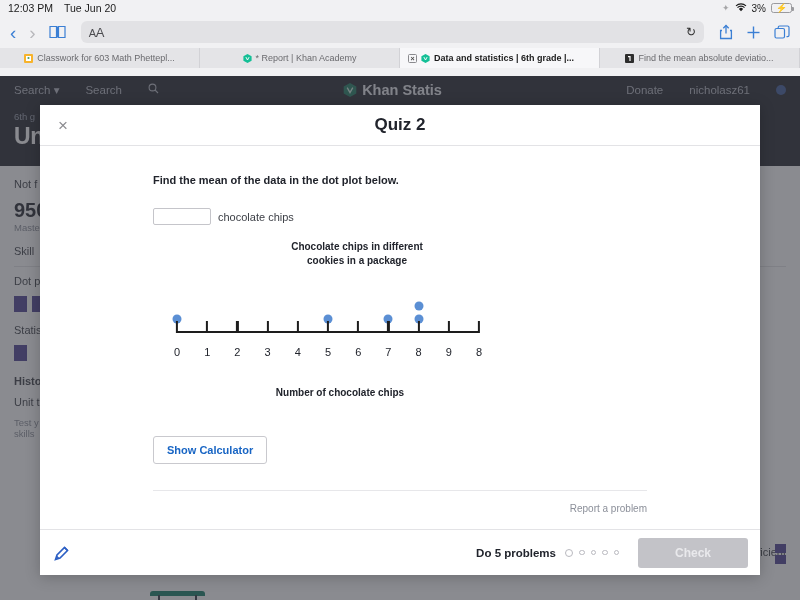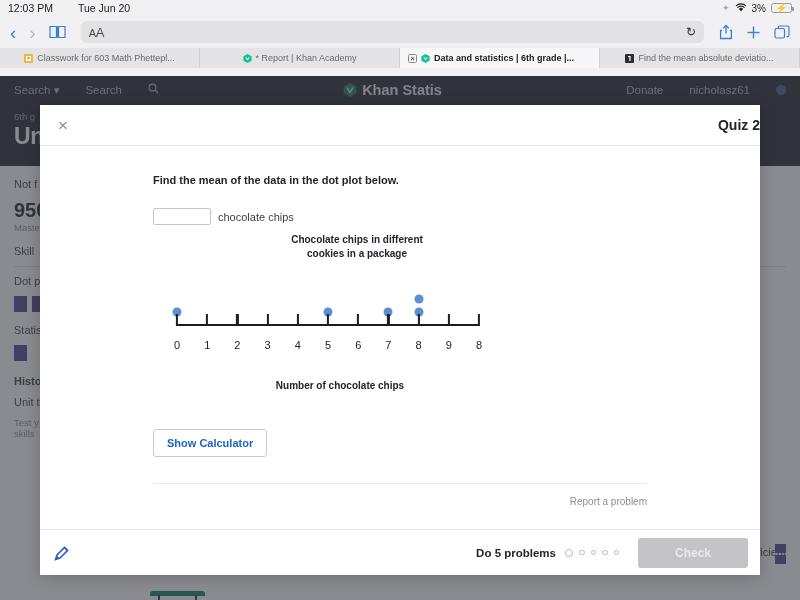--- a/index.html
+++ b/index.html
@@ -11,21 +11,21 @@
   }
 
   
   .statusbar {
     height:16px; width:100%;
     display:flex; align-items:center;
     padding:0 8px;
     font-size:10.5px; color:#1b1b1b;
     background:#f1f1f3;
   }
-  .sb-left { display:flex; gap:25px; align-items:flex-end; }
+  .sb-left { display:flex; gap:11px; align-items:flex-end; }
   .sb-spacer { flex:1; }
   .sb-right { display:flex; gap:5px; align-items:center; font-size:10px; }
   .ico-bt { opacity:.35; font-size:9px; }
   .wifi-ico { display:inline-block; }
   .battery {
     width:21px; height:10px; border:1.2px solid #9a9a9e; border-radius:2.5px;
     position:relative; display:inline-block;
   }
   .battery::after {
     content:''; position:absolute; right:-3px; top:3px;
@@ -123,42 +123,42 @@
   }
   .modal-head {
     height:41px; border-bottom:1px solid #e3e3e6;
     display:flex; align-items:center; position:relative; flex:0 0 auto;
   }
   .modal-close {
     position:absolute; left:18px; font-size:17px; color:#8c8c90; line-height:1;
     cursor:pointer; font-weight:300;
   }
   .modal-title {
-    flex:1; text-align:right; font-size:14px; font-weight:bold; color:#21242c;
+    flex:1; text-align:center; font-size:17px; font-weight:bold; color:#21242c;
   }
   .modal-scroll { flex:1; overflow:hidden; position:relative; }
   .need-row {
     text-align:center; font-size:10.5px; color:#7b7f88;
     padding:16px 0 0; display:flex; justify-content:center;
     align-items:center; gap:4px;
   }
   .calc-ico { font-size:11px; }
   .calc-word { color:#3b3e45; }
 
   .q-wrap { padding:28px 0 0 113px; }
   .q-prompt { font-size:11px; font-weight:bold; color:#21242c; }
   .ans-row { display:flex; align-items:center; gap:7px; margin-top:22px; }
   .ans-input {
     width:58px; height:17px; border:1px solid #c5c5ca; border-radius:2px;
     background:#fff;
   }
   .ans-label { font-size:11px; color:#3b3e45; }
 
   
-  .plot { margin-top:8px; width:350px; position:relative; }
+  .plot { margin-top:15px; width:350px; position:relative; }
   .plot-title {
     font-size:10px; font-weight:bold; color:#21242c; line-height:1.35;
     text-align:center; padding-left:58px;
   }
   .plot-canvas { position:relative; height:72px; margin-top:14px; }
   .dot {
     position:absolute; width:9px; height:9px; border-radius:50%;
     transform:translate(-50%,-50%);
   }
   .axis { position:absolute; left:24px; right:24px; bottom:20px; }

